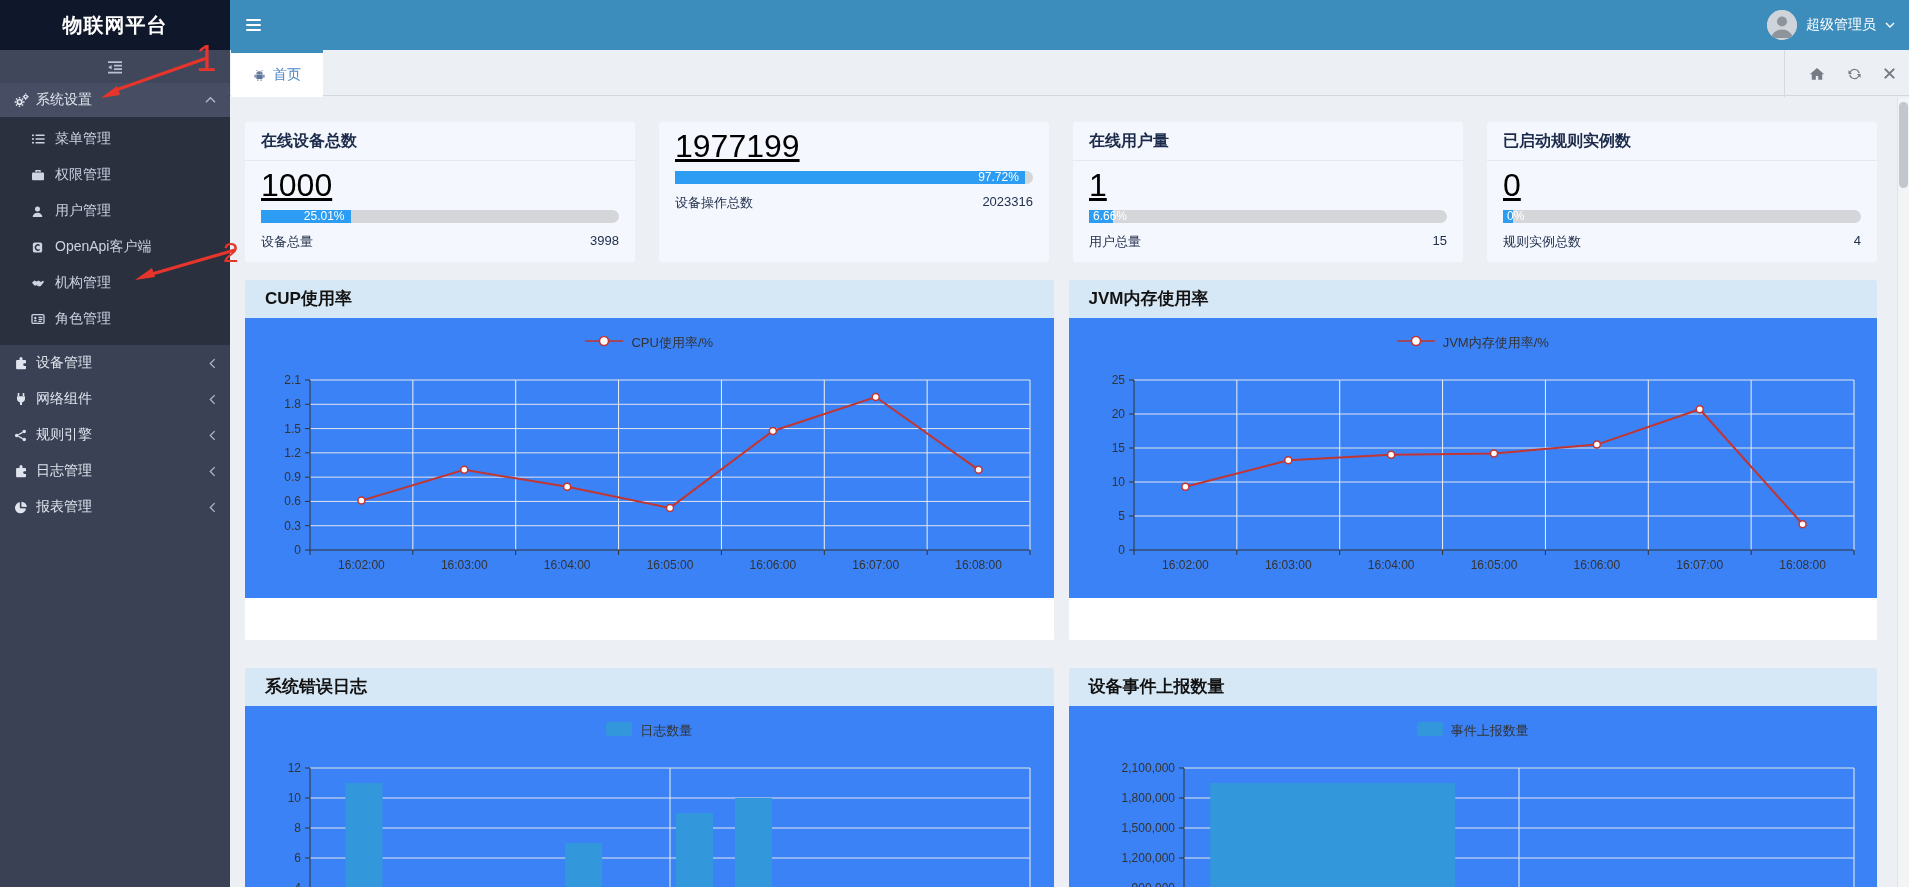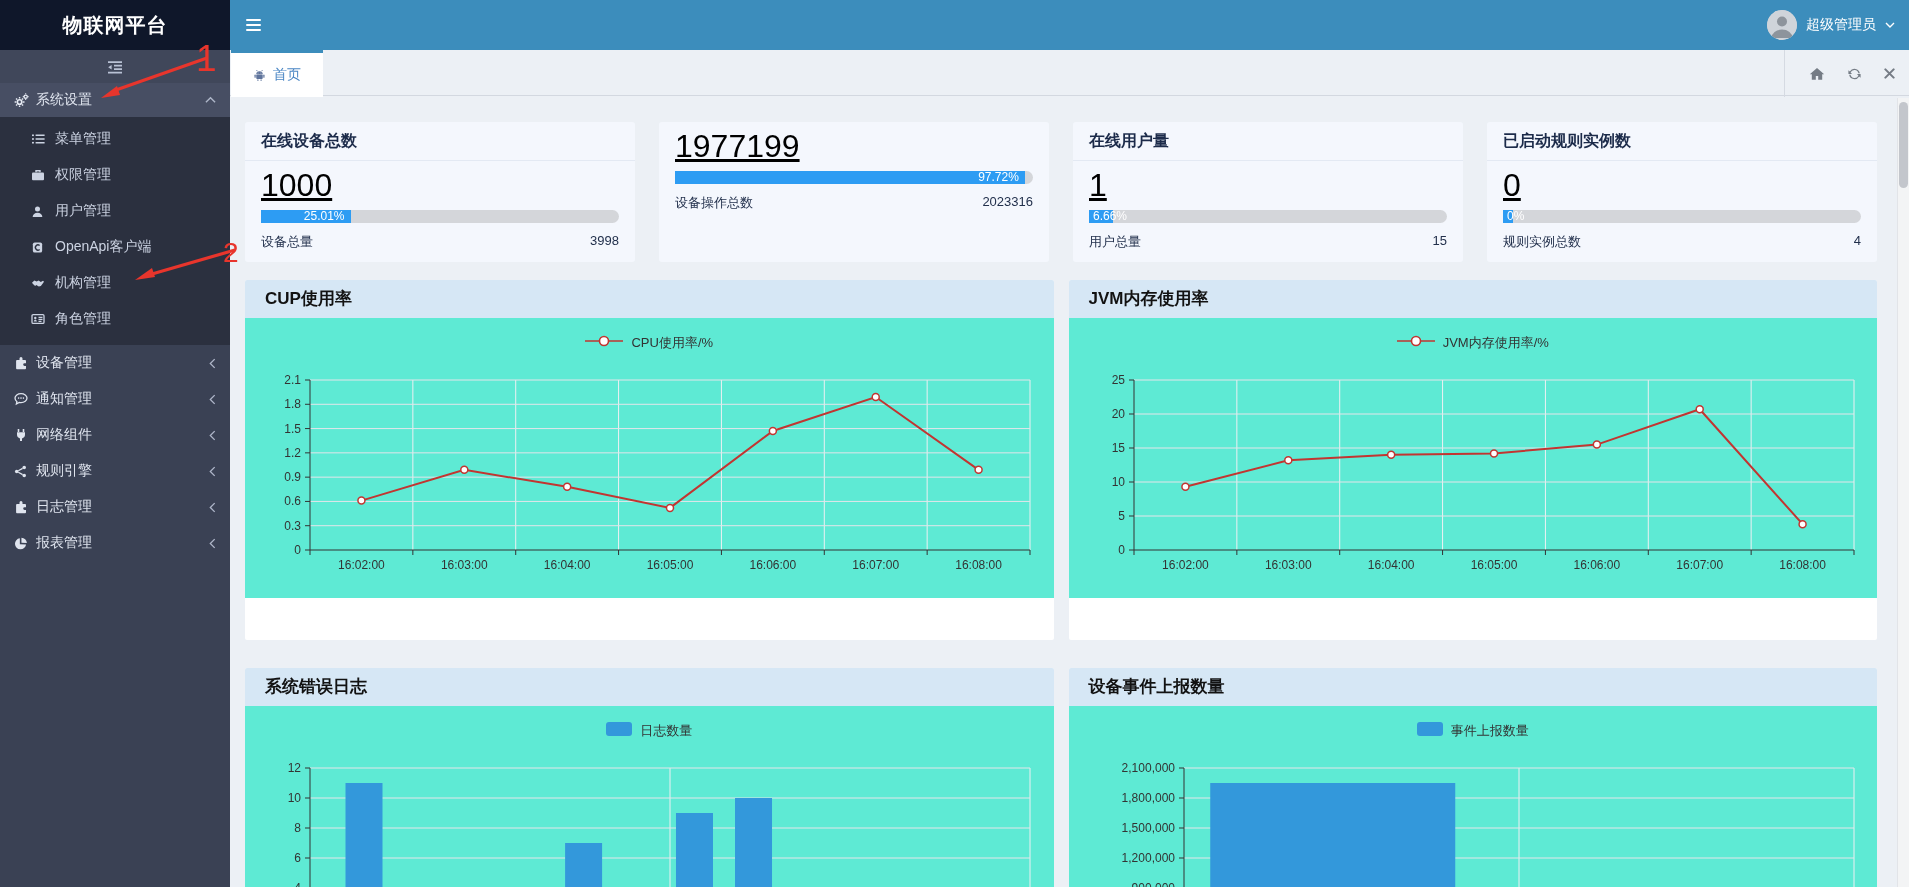--- a/index.html
+++ b/index.html
@@ -56,21 +56,21 @@
   .progress.low .pct { left:4px; right:auto; }
   .stat-footer { display:flex; justify-content:space-between; padding:10px 16px 0; font-size:13px; color:#22304c; }
 
   
   .charts-row { display:flex; gap:15px; margin-top:18px; }
   .charts-row2 { display:flex; gap:15px; margin-top:28px; }
   .chart-card { flex:1; background:#fff; border-radius:2px; overflow:hidden; }
   .chart-card.tall { height:360px; }
   .chart-card.clipped { height:420px; }
   .chart-head { height:38px; line-height:38px; background:#d6e7f5; padding-left:20px; font-size:17px; font-weight:bold; color:#121212; }
-  .chart-body { background:#5eead4; }
+  .chart-body { background:#3b82f6; }
   .legend { display:flex; align-items:center; justify-content:center; gap:8px; padding-top:15px; height:34px; font-size:13px; color:#333; }
   .plot-host { margin-left:10px; }
 
   
   .annot { position:absolute; color:#e8352c; font-weight:400; z-index:40; pointer-events:none; }
   #annot-1 { left:196px; top:38px; font-size:37px; }
   #annot-2 { left:223px; top:237px; font-size:28px; }
   #arrows { position:absolute; inset:0; z-index:39; pointer-events:none; }
 </style>
 </head>
@@ -202,36 +202,20 @@
       </div>
     </div>
 
     <div class="menu-item">
       <span class="mi-icon">
         <svg viewBox="0 0 14 14" width="14" height="14">
             <path d="M5.5 2.6a1.5 1.5 0 013 0V4h2.6a.9.9 0 01.9.9v2.3h-1.4a1.4 1.4 0 000 2.8H12v2.3a.9.9 0 01-.9.9H3a.9.9 0 01-.9-.9V4.9A.9.9 0 013 4h2.5z" fill="currentColor"></path>
           </svg>
       </span>
       <span class="label">设备管理</span>
-      <span class="chev">
-          <svg viewBox="0 0 8 12" width="7" height="11">
-            <path d="M6.5 1l-5 5 5 5" stroke="currentColor" stroke-width="1.5" fill="none"></path>
-          </svg>
-        </span>
-    </div>
-    <div class="menu-item">
-      <span class="mi-icon">
-        <svg viewBox="0 0 14 14" width="14" height="14">
-            <path d="M7 1.6c3.3 0 6 2 6 4.5S10.3 10.6 7 10.6c-.6 0-1.2 0-1.8-.2L2.4 12l.5-2.3C1.7 8.8 1 7.6 1 6.1 1 3.6 3.7 1.6 7 1.6z" fill="none" stroke="currentColor" stroke-width="1.3"></path>
-            <circle cx="4.6" cy="6.1" r=".8" fill="currentColor"></circle>
-            <circle cx="7" cy="6.1" r=".8" fill="currentColor"></circle>
-            <circle cx="9.4" cy="6.1" r=".8" fill="currentColor"></circle>
-          </svg>
-      </span>
-      <span class="label">通知管理</span>
       <span class="chev">
           <svg viewBox="0 0 8 12" width="7" height="11">
             <path d="M6.5 1l-5 5 5 5" stroke="currentColor" stroke-width="1.5" fill="none"></path>
           </svg>
         </span>
     </div>
     <div class="menu-item">
       <span class="mi-icon">
         <svg viewBox="0 0 14 14" width="14" height="14">
             <path d="M4.5 1v3M9.5 1v3" stroke="currentColor" stroke-width="1.6"></path>

